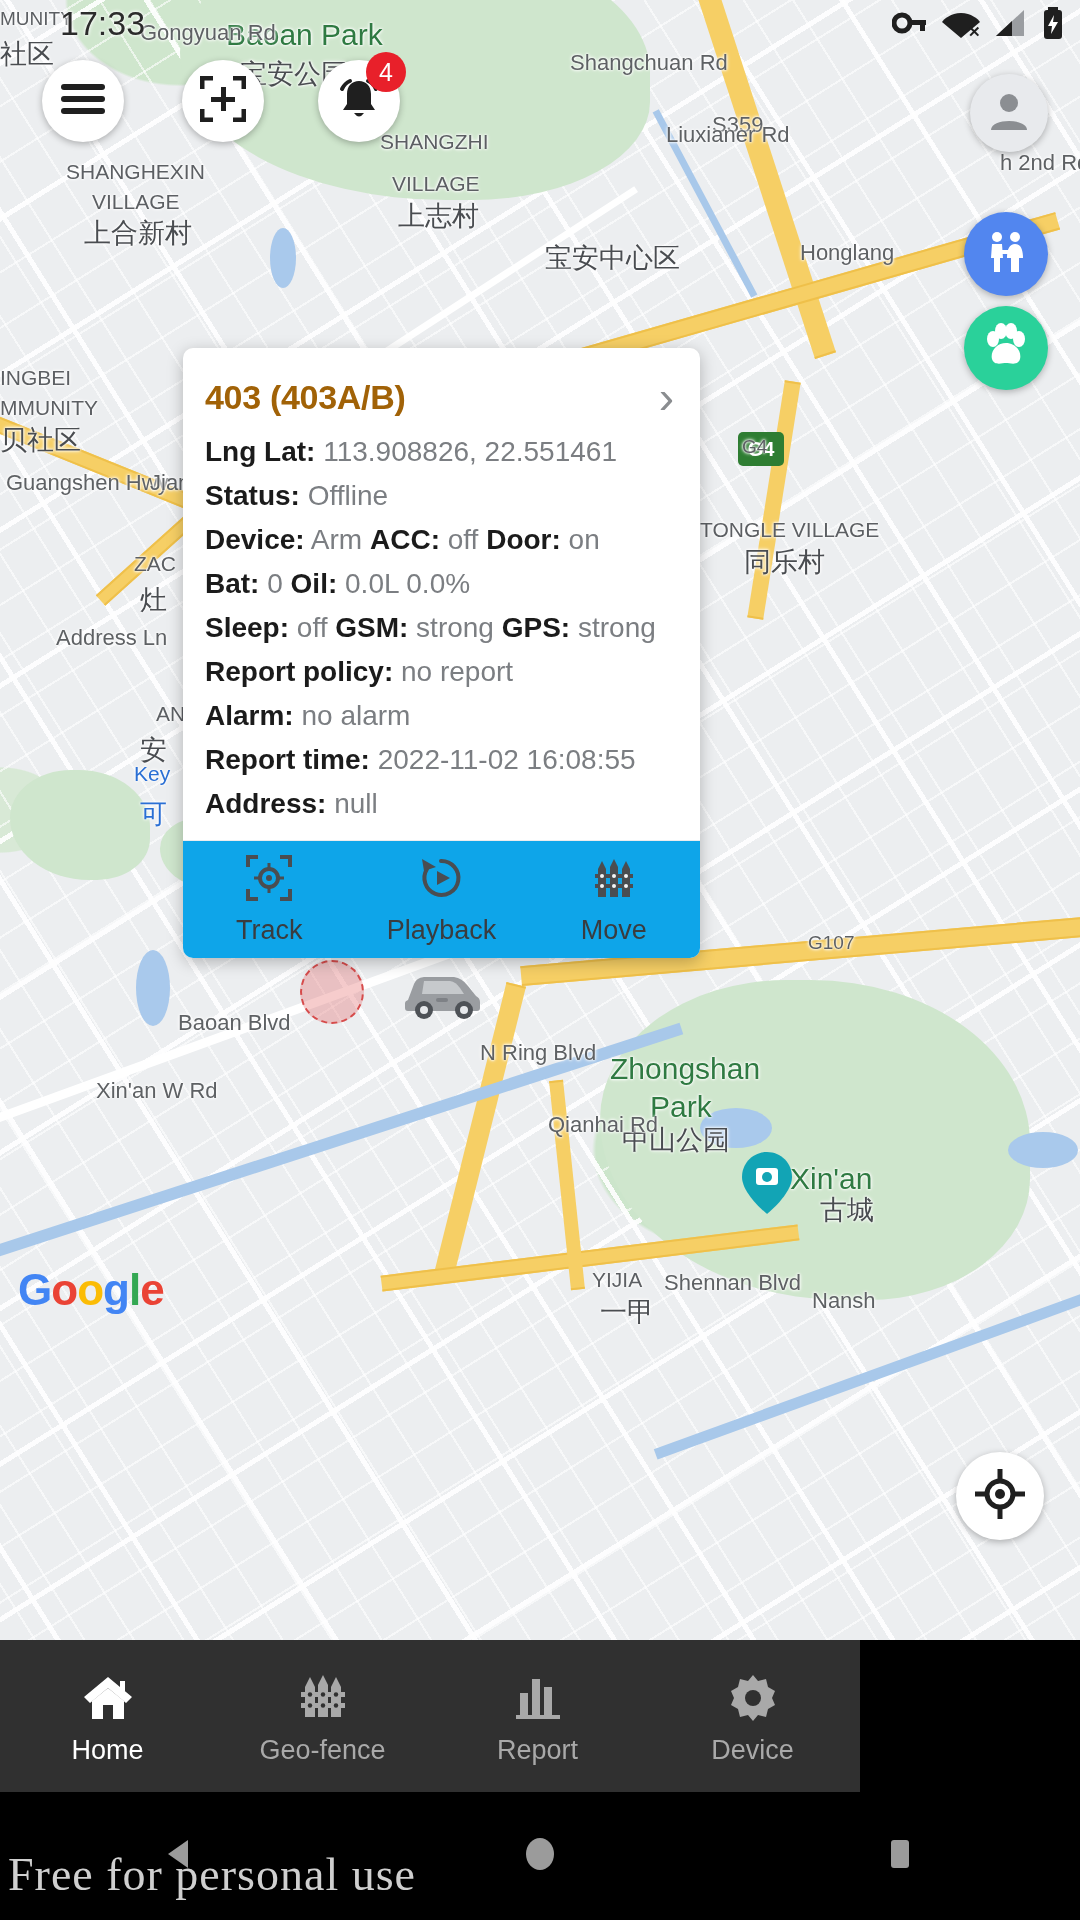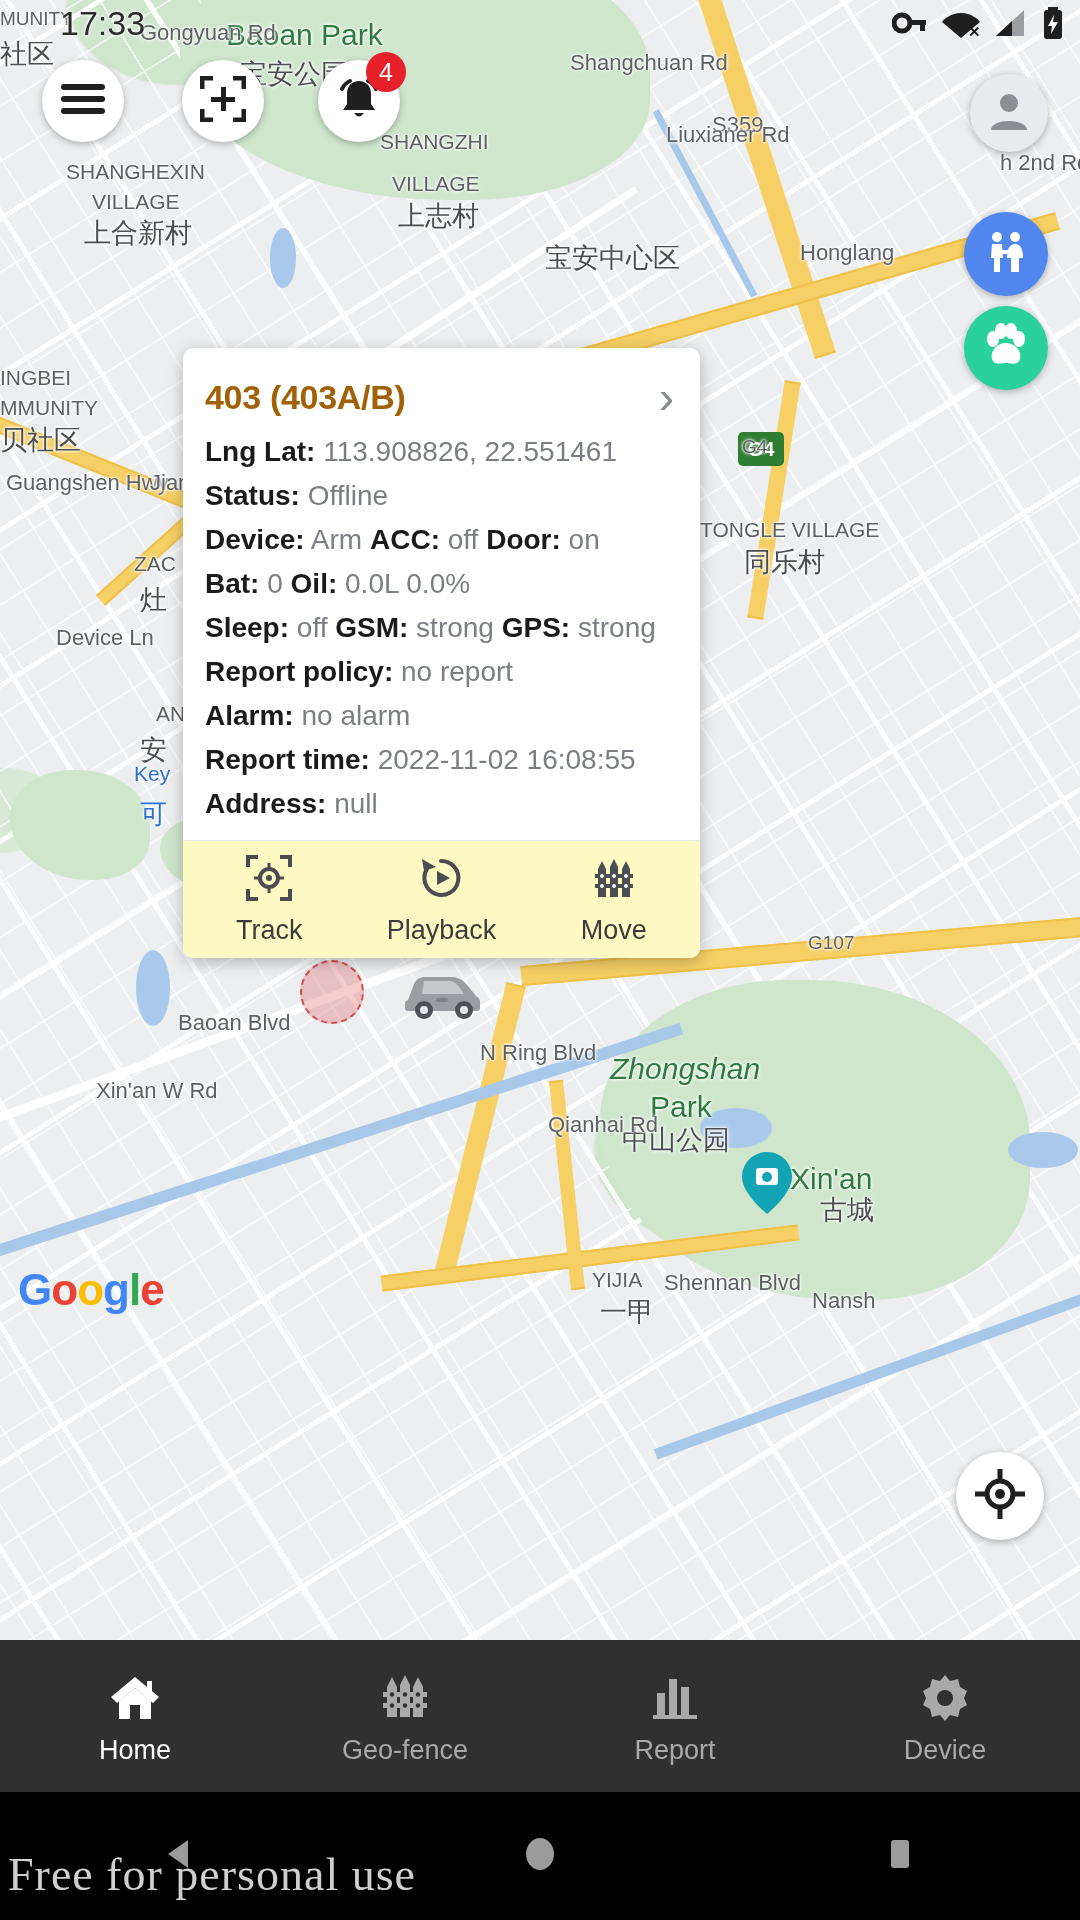--- a/index.html
+++ b/index.html
@@ -120,21 +120,21 @@
   .card-head {
     display: flex; align-items: center; justify-content: space-between;
     padding: 26px 26px 4px 22px;
   }
   .card-title { font-size: 34px; font-weight: 700; color: #a16207; letter-spacing: -.3px; }
   .chev { color: #8a8d90; font-size: 46px; line-height: 1; font-weight: 300; }
   .card-body { padding: 6px 22px 14px 22px; }
   .row { font-size: 28px; line-height: 44px; color: #7b7e82; white-space: nowrap; overflow: hidden; }
   .row b { color: #1b1b1b; font-weight: 700; }
   .card-actions {
-    display: flex; background: #fef9c3; border-top: 1px solid #ececee;
+    display: flex; background: #0ea5e9; border-top: 1px solid #ececee;
     padding: 14px 0 12px 0;
   }
   .action { flex: 1; display: flex; flex-direction: column; align-items: center; gap: 10px; }
   .action-label { font-size: 27px; color: #3a3c3f; }
   .card-pointer {
     position: absolute; left: 256px; top: 938px; width: 0; height: 0;
     border-left: 17px solid transparent; border-right: 17px solid transparent;
     border-top: 22px solid #f4f4f6; z-index: 34;
   }
 
@@ -142,21 +142,21 @@
   .geo-circle {
     position: absolute; left: 300px; top: 960px; width: 64px; height: 64px;
     border-radius: 50%; background: rgba(226,95,95,.32);
     border: 2px dashed #d64b4b; z-index: 20;
   }
   .car-marker { position: absolute; left: 398px; top: 962px; z-index: 22; }
   .poi-pin { position: absolute; left: 742px; top: 1152px; z-index: 21; }
 
   
   .bottom-nav {
-    position: absolute; left: 0; top: 1640px; width: 1080px; height: 152px;
+    position: absolute; left: 0; top: 1640px; width: 860px; height: 152px;
     background: #303030; display: flex; z-index: 50;
   }
   .nav-item {
     flex: 1; display: flex; flex-direction: column; align-items: center;
     justify-content: center; gap: 10px; padding-top: 6px;
   }
   .nav-label { font-size: 27px; }
   .nav-item.active .nav-label { color: #ffffff; }
   .nav-item .nav-label { color: #a9a9a9; }
 
@@ -229,32 +229,32 @@
         <div class="map-label cn big" style="left: 545px; top: 240px;">宝安中心区</div>
         <div class="map-label road" style="left: 800px; top: 240px;">Honglang</div>
         <div class="map-label " style="left: 0px; top: 366px;">INGBEI</div>
         <div class="map-label " style="left: 0px; top: 396px;">MMUNITY</div>
         <div class="map-label cn" style="left: 0px; top: 422px;">贝社区</div>
         <div class="map-label small" style="left: 742px; top: 436px;">G4</div>
         <div class="map-label road" style="left: 6px; top: 470px;">Guangshen Hwy</div>
         <div class="map-label road" style="left: 150px; top: 470px;">Jian</div>
         <div class="map-label " style="left: 700px; top: 518px;">TONGLE VILLAGE</div>
         <div class="map-label cn" style="left: 744px; top: 544px;">同乐村</div>
-        <div class="map-label road" style="left: 56px; top: 625px;">Device Ln</div>
+        <div class="map-label road" style="left: 56px; top: 625px;">Address Ln</div>
         <div class="map-label " style="left: 134px; top: 552px;">ZAC</div>
         <div class="map-label cn" style="left: 140px; top: 582px;">灶</div>
         <div class="map-label " style="left: 134px; top: 702px; margin-left: 22px;">ANL</div>
         <div class="map-label cn" style="left: 140px; top: 732px;">安</div>
         <div class="map-label blue" style="left: 134px; top: 762px;">Key</div>
         <div class="map-label cn blue" style="left: 140px; top: 796px;">可</div>
         <div class="map-label small" style="left: 808px; top: 932px;">G107</div>
         <div class="map-label road" style="left: 178px; top: 1010px;">Baoan Blvd</div>
         <div class="map-label road" style="left: 96px; top: 1078px;">Xin'an W Rd</div>
         <div class="map-label road" style="left: 480px; top: 1040px;">N Ring Blvd</div>
-        <div class="map-label big park-name" style="left: 610px; top: 1052px; font-style: italic;">Zhongshan</div>
+        <div class="map-label big park-name" style="left: 610px; top: 1052px;">Zhongshan</div>
         <div class="map-label big park-name" style="left: 650px; top: 1090px;">Park</div>
         <div class="map-label cn park-name" style="left: 622px; top: 1122px;">中山公园</div>
         <div class="map-label road" style="left: 548px; top: 1112px;">Qianhai Rd</div>
         <div class="map-label big park-name" style="left: 790px; top: 1162px;">Xin'an</div>
         <div class="map-label cn" style="left: 820px; top: 1192px;">古城</div>
         <div class="map-label road" style="left: 664px; top: 1270px;">Shennan Blvd</div>
         <div class="map-label " style="left: 592px; top: 1268px;">YIJIA</div>
         <div class="map-label cn" style="left: 600px; top: 1294px;">一甲</div>
         <div class="map-label road" style="left: 812px; top: 1288px;">Nansh</div>
       </div>

